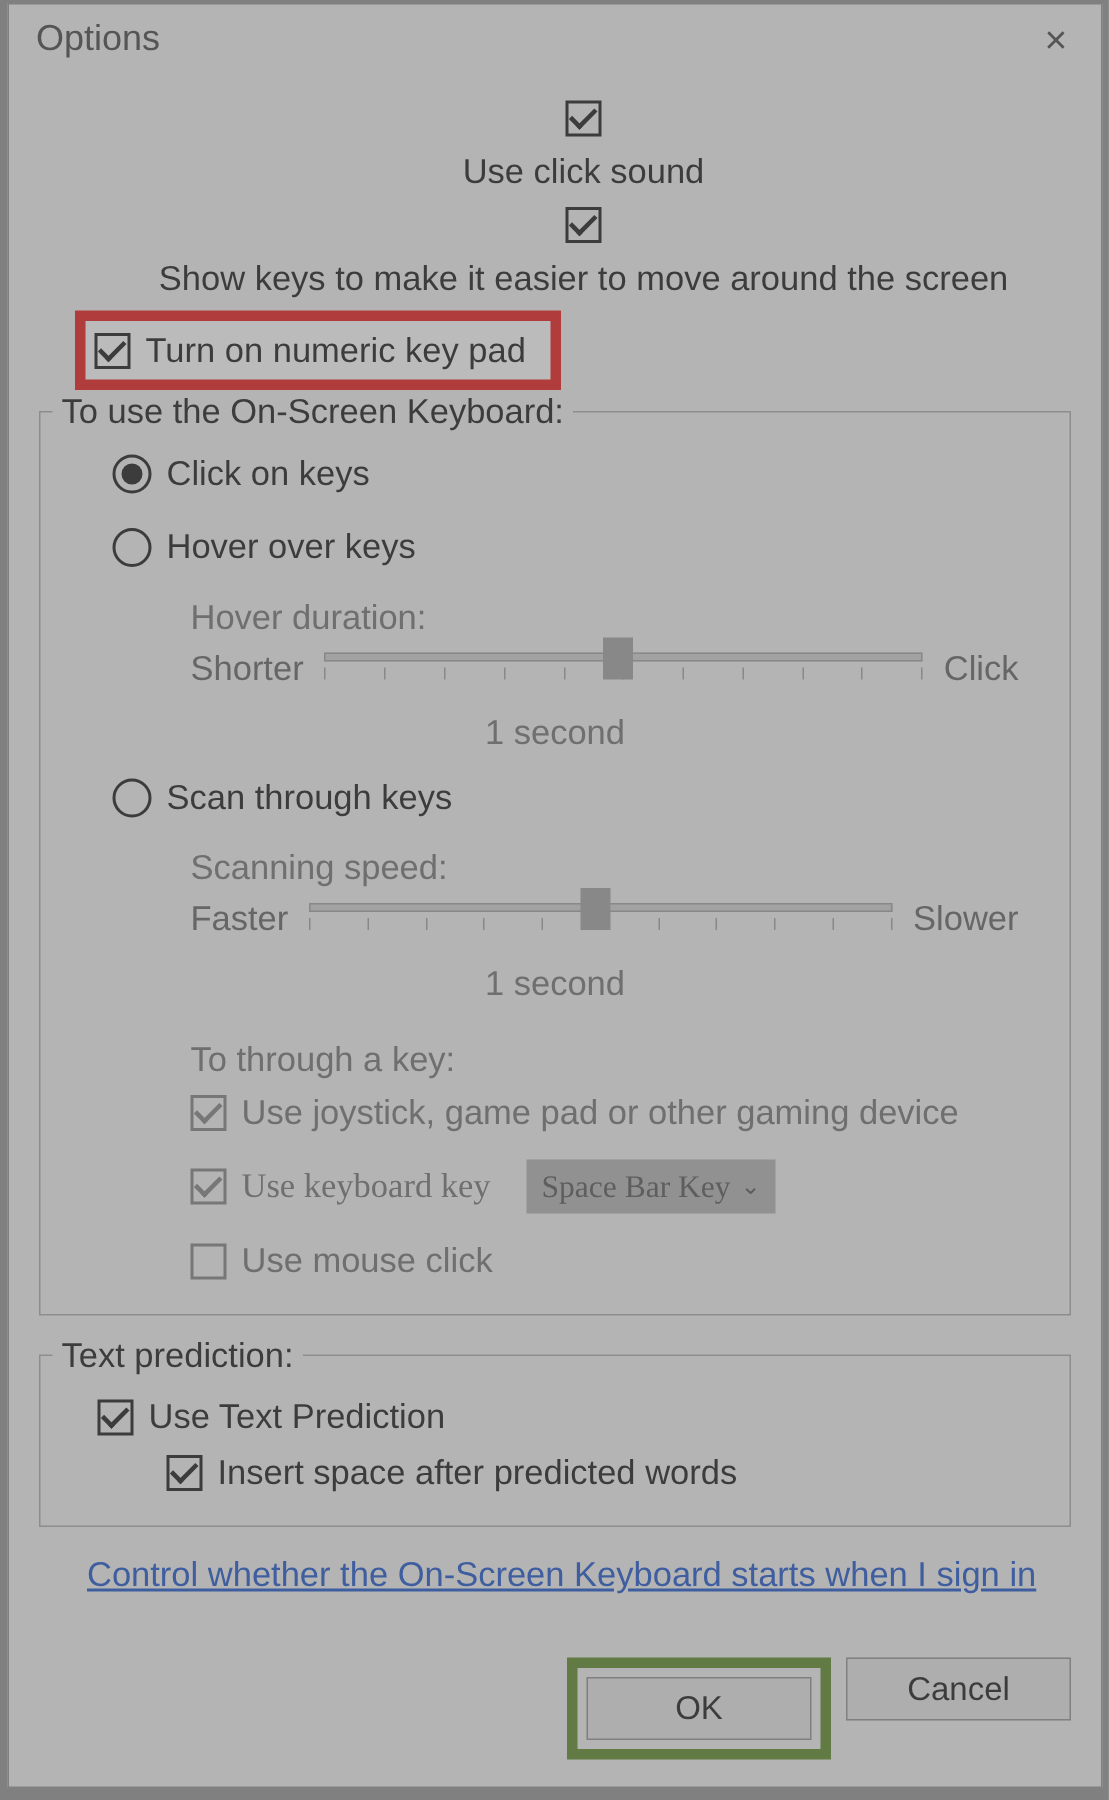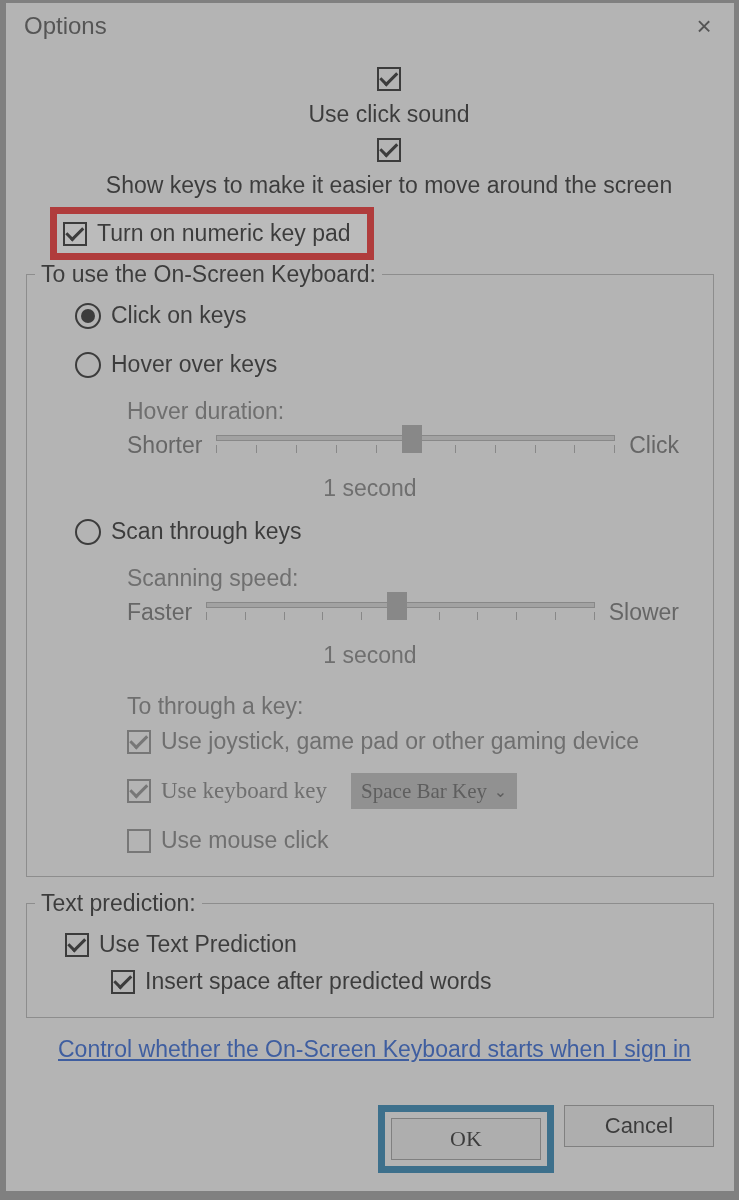--- a/index.html
+++ b/index.html
@@ -218,24 +218,23 @@
     z-index: 100;
   }
   .hl-numeric {
     background: #fff;
     border: 7px solid #e80000;
     padding: 4px 10px 4px 6px;
     margin-left: 24px;
     margin-right: 340px;
   }
   .hl-ok {
-    border: 7px solid #0369a1;
+    border: 7px solid #4d7c0f;
     padding: 6px;
     background: rgba(240,240,240,1);
-    font-family: Liberation Serif, serif;
   }
 </style>
 </head>
 <body>
 
 <div class="dialog">
 
   <div class="titlebar">
     <span class="title">Options</span>
     <span class="close-x">×</span>

